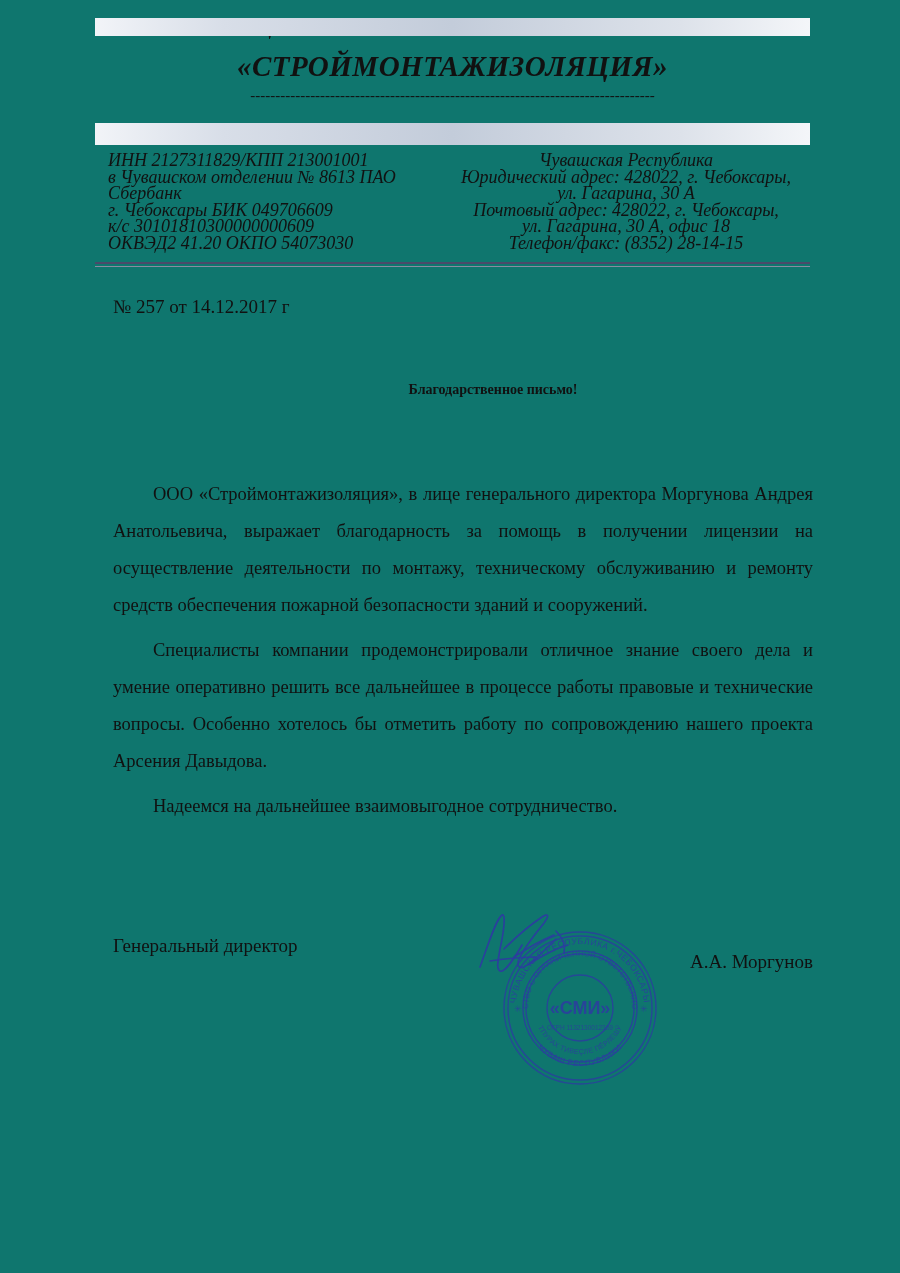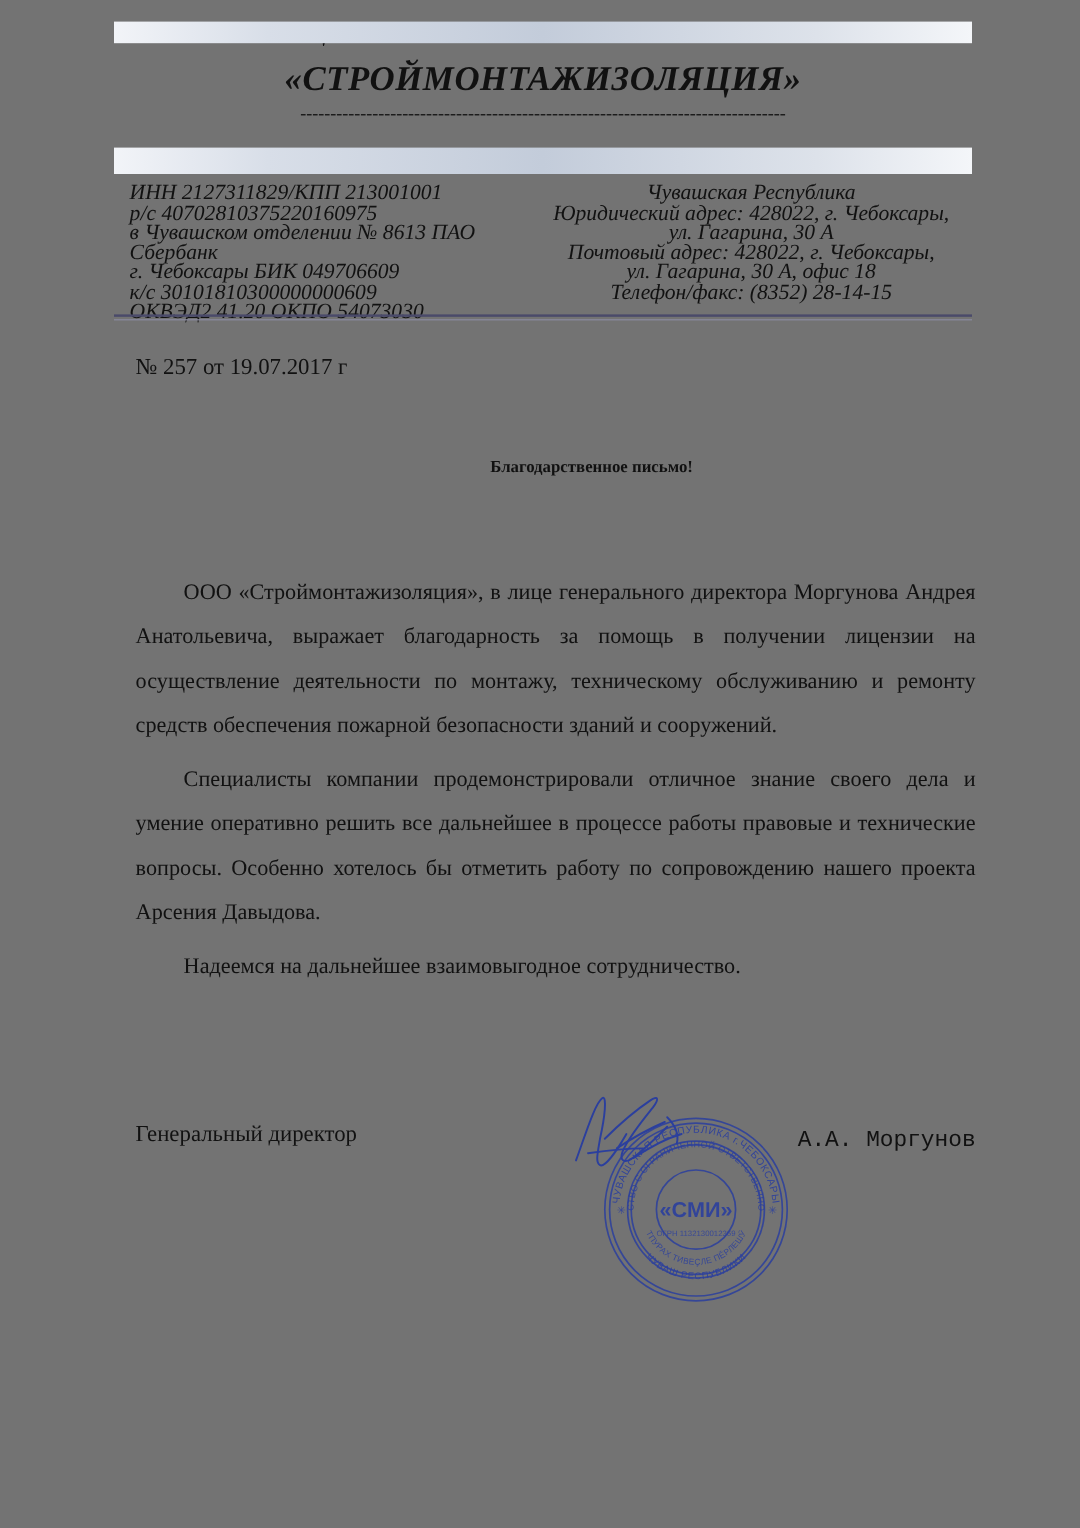--- a/index.html
+++ b/index.html
@@ -9,21 +9,21 @@
   }
   body {
     font-family: "Liberation Serif", serif;
     color: #1a1a1a;
   }
   .page {
     position: relative;
     width: 900px;
     height: 1273px;
     margin: 0 auto;
-    background: #737373;
+    background: #0f766e;
     overflow: hidden;
   }
 
   
   .letterhead {
     position: absolute;
     left: 95px;
     top: 22px;
     width: 715px;
     text-align: center;
@@ -152,22 +152,21 @@
     color: #111;
   }
   .sig-left {
     position: absolute;
     left: 0;
     top: 0;
   }
   .sig-right {
     position: absolute;
     right: 0;
-    top: 4px;
-    font-family: Liberation Mono, monospace;
+    top: 16px;
   }
 
   
   .signature-mark {
     position: absolute;
     left: 470px;
     top: 905px;
     width: 120px;
     height: 80px;
     pointer-events: none;
@@ -195,40 +194,39 @@
   <div class="letterhead">
     <div class="lh-band top"></div>
     <div class="lh-line1">ОБЩЕСТВО С ОГРАНИЧЕННОЙ ОТВЕТСТВЕННОСТЬЮ</div>
     <div class="lh-line2">«СТРОЙМОНТАЖИЗОЛЯЦИЯ»</div>
     <div class="lh-dashes">---------------------------------------------------------------------------------</div>
     <div class="lh-band bottom"></div>
   </div>
 
   <div class="req req-left">
     <div>ИНН 2127311829/КПП 213001001</div>
-    <div>р/с 40702810375220160975</div>
     <div>в Чувашском отделении № 8613 ПАО Сбербанк</div>
     <div>г. Чебоксары  БИК 049706609</div>
     <div>к/с 30101810300000000609</div>
     <div>ОКВЭД2 41.20 ОКПО 54073030</div>
   </div>
 
   <div class="req req-right">
     <div>Чувашская Республика</div>
     <div>Юридический адрес: 428022, г. Чебоксары,</div>
     <div>ул. Гагарина, 30 А</div>
     <div>Почтовый адрес: 428022, г. Чебоксары,</div>
     <div>ул. Гагарина, 30 А, офис 18</div>
     <div>Телефон/факс: (8352) 28-14-15</div>
   </div>
 
   <div class="rule"></div>
   <div class="rule thin"></div>
 
-  <div class="doc-number">№ 257 от 19.07.2017 г</div>
+  <div class="doc-number">№ 257 от 14.12.2017 г</div>
 
   <div class="doc-title">Благодарственное письмо!</div>
 
   <div class="body-text">
     <p>ООО «Строймонтажизоляция», в лице генерального директора Моргунова Андрея Анатольевича, выражает благодарность за помощь в получении лицензии на осуществление деятельности по монтажу, техническому обслуживанию и ремонту средств обеспечения пожарной безопасности зданий и сооружений.</p>
     <p>Специалисты компании продемонстрировали отличное знание своего дела и умение оперативно решить все дальнейшее в процессе работы правовые и технические вопросы. Особенно хотелось бы отметить работу по сопровождению нашего проекта Арсения Давыдова.</p>
     <p>Надеемся на дальнейшее взаимовыгодное сотрудничество.</p>
   </div>
 
   <div class="sig-row">

